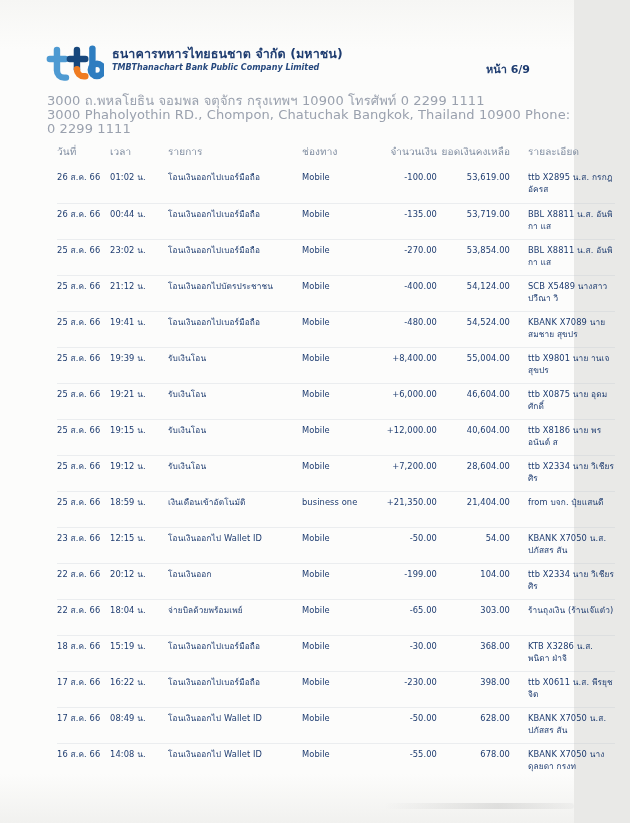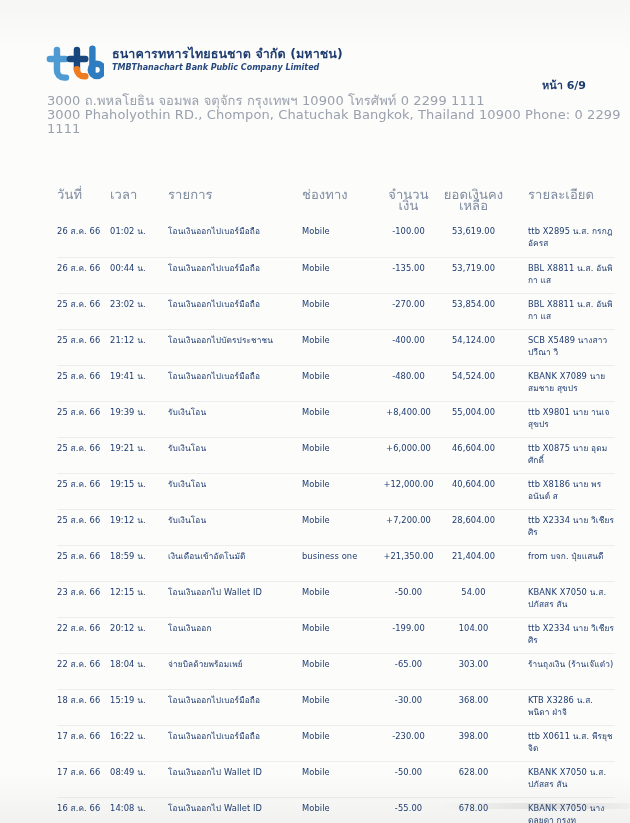--- a/index.html
+++ b/index.html
@@ -3,49 +3,49 @@
 <meta charset="utf-8">
 <style>
   html,body{margin:0;padding:0;}
   body{
     width:630px;height:823px;
     background:#e9e9e7;
     font-family:"DejaVu Sans","Liberation Sans",sans-serif;
     overflow:hidden;
   }
   .page{
-    position:relative;width:630px;height:823px;
+    position:relative;width:574px;height:823px;
     background:linear-gradient(180deg,#f6f6f4 0%,#fcfcfb 6%,#fcfcfb 94%,#f1f1ef 100%);
     color:#1e3c70;
   }
   
   .logo{position:absolute;left:46px;top:44px;}
   .bank-names{position:absolute;left:112px;top:46px;line-height:1.2;}
   .bank-name-th{font-size:12.5px;font-weight:700;color:#1e3c70;letter-spacing:.1px;}
   .bank-name-en{font-size:8px;font-weight:700;color:#27497e;margin-top:2px;font-style:italic;}
-  .page-number{position:absolute;right:44px;top:76px;font-size:11px;font-weight:700;color:#1e3c70;}
+  .page-number{position:absolute;right:44px;top:60px;font-size:11px;font-weight:700;color:#1e3c70;}
   .addresses{position:absolute;left:47px;top:94px;font-size:13px;color:#9aa1ae;line-height:14px;letter-spacing:.1px;}
   
   .table{position:absolute;left:57px;top:146px;width:558px;}
   .thead,.trow{
     display:grid;
     grid-template-columns:53px 58px 134px 78px 57px 73px 18px 87px;
     align-items:start;
   }
-  .thead{color:#7f8ca0;font-size:13px;font-weight:400;padding-bottom:10px;margin-top:43px;}
+  .thead{color:#7f8ca0;font-size:10px;font-weight:400;padding-bottom:10px;}
   .thead .num{text-align:right;}
   .trow{
     min-height:36px;
     font-size:8.3px;font-weight:400;color:#1e3c70;
     border-top:1px solid rgba(190,197,210,0.28);
     padding-top:5px;box-sizing:border-box;
   }
   .trow:first-child{border-top:none;}
   .cell{line-height:11px;letter-spacing:.1px;}
-  .cell.num{text-align:center;}
+  .cell.num{text-align:right;}
   .cell.detail{line-height:11.5px;}
   
   .scan-artifact{
     position:absolute;right:0;bottom:14px;width:190px;height:6px;
     background:linear-gradient(90deg,rgba(120,120,120,0) 0%,rgba(120,120,120,.18) 60%,rgba(120,120,120,.05) 100%);
     border-radius:3px;
   }
 </style>
 </head>
 <body>

